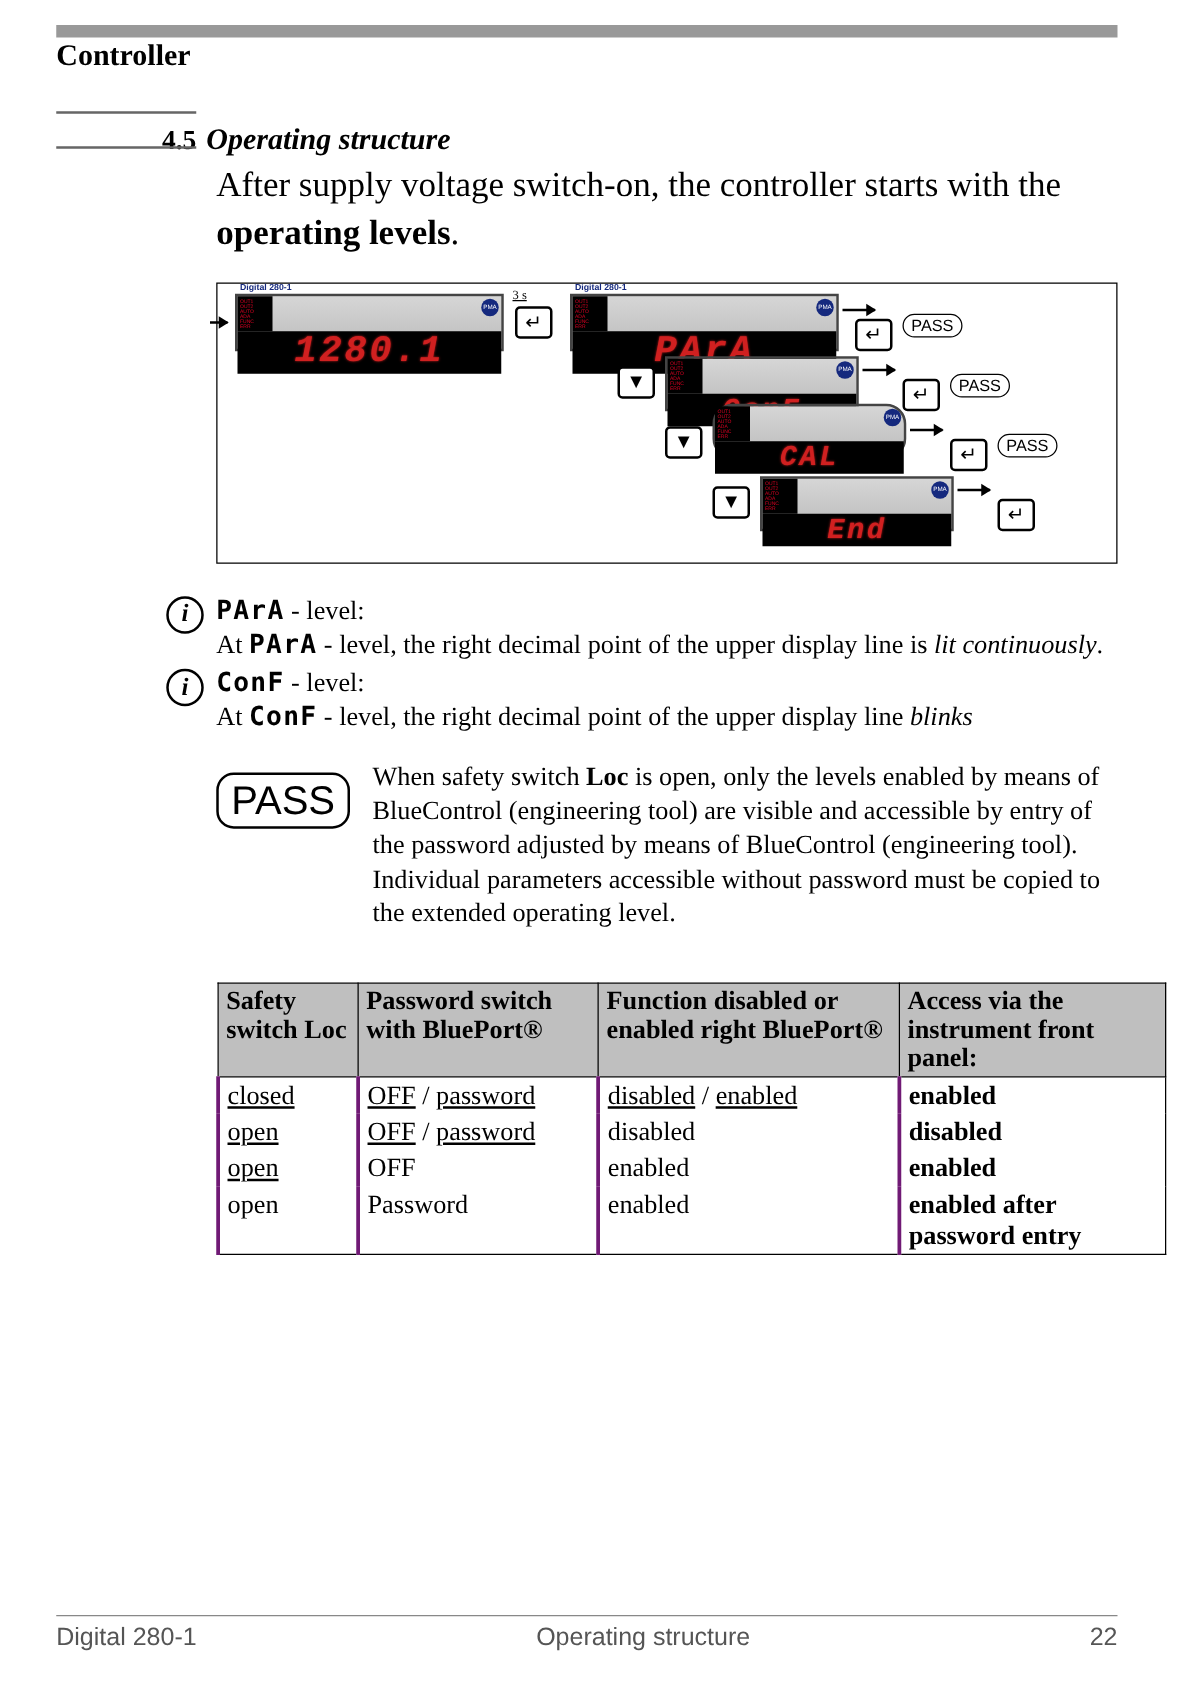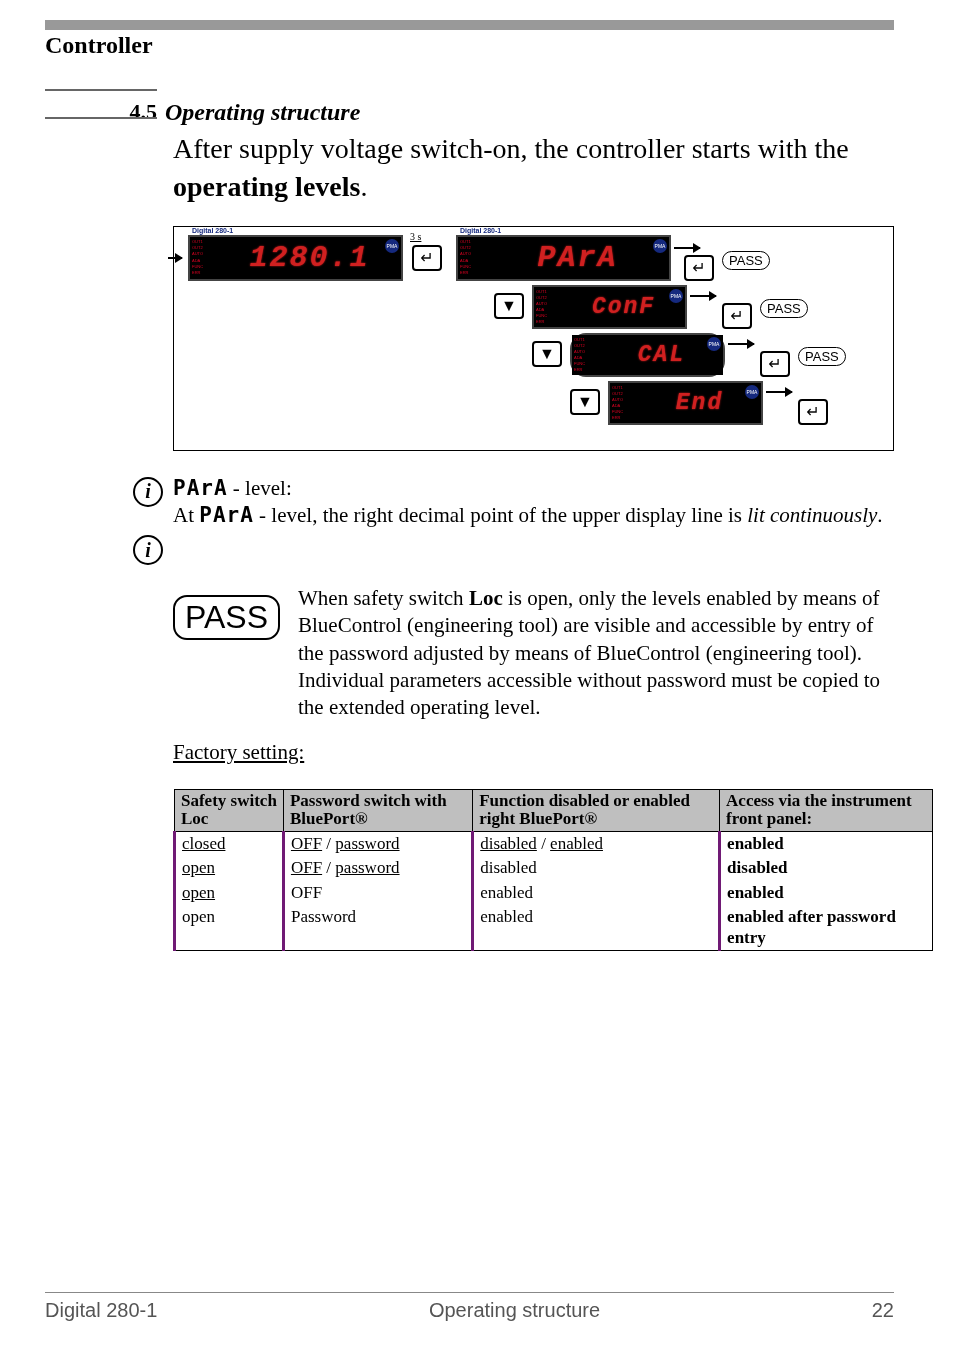--- a/index.html
+++ b/index.html
@@ -31,20 +31,21 @@
     height: 225px;
     margin-bottom: 24px;
   }
   .lcd {
     position: absolute;
     width: 215px;
     height: 46px;
     display: flex;
     border: 2px solid #444;
     background: linear-gradient(#d6d6d6, #bcbcbc);
+    flex-direction: column;
   }
   .lcd.short { width: 155px; height: 44px; }
   .lcd-left {
     width: 28px;
     background: #000;
     display: flex;
     flex-direction: column;
     justify-content: space-around;
     padding: 2px 2px;
   }
@@ -116,21 +117,21 @@
   .pass-text { font-size: 21px; line-height: 1.3; }
 
   .factory-row { margin-left: 128px; display: flex; font-size: 21px; margin-bottom: 24px; }
   .factory-label { text-decoration: underline; width: 160px; flex-shrink: 0; }
   .factory-text { line-height: 1.3; }
   .factory-text .seg { font-family: monospace; font-weight: bold; letter-spacing: 1px; }
 
   table.access {
     margin-left: 128px;
     border-collapse: collapse;
-    font-size: 17px;
+    font-size: 21px;
     width: 760px;
   }
   table.access th {
     background: #bfbfbf;
     border: 1px solid #000;
     text-align: left;
     padding: 2px 6px;
     font-weight: bold;
     vertical-align: top;
     line-height: 1.1;
@@ -233,21 +234,21 @@
   </div>
   <div class="arrow-right" style="left:516px; top:68px; width:26px;"></div>
   <div class="btn-box" style="left:548px; top:76px;">
       <span>↵</span>
     </div>
   <div class="pass-label" style="left:586px; top:72px;">PASS</div>
 
   <div class="btn-box" style="left:358px; top:114px;">
       <span>▼</span>
     </div>
-  <div class="lcd short" style="left:396px; top:106px;border-radius:16px;">
+  <div class="lcd short" style="left:396px; top:96px;border-radius:16px;">
     <span class="lcd-pma">PMA</span>
     <div class="lcd-left">
       <span>OUT1</span>
         <span>OUT2</span>
         <span>AUTO</span>
         <span>ADA</span>
         <span>FUNC</span>
         <span>ERR</span>
     </div>
     <div class="lcd-disp">CAL</div>
@@ -282,31 +283,34 @@
 <div class="info-row">
   <div class="info-icon">i</div>
   <div class="info-body">
     <span class="seg">PArA</span><span> - level:</span><br>
     <span>At </span><span class="seg">PArA</span><span> - level, the right decimal point of the upper display line is </span><span class="it">lit continuously</span><span>.</span>
   </div>
 </div>
 
 <div class="info-row">
   <div class="info-icon">i</div>
+  <div class="info-body">
+    <span class="seg">ConF</span><span> - level:</span><br>
+    <span>At </span><span class="seg">ConF</span><span> - level, the right decimal point of the upper display line </span><span class="it">blinks</span>
+  </div>
 </div>
 
 <div class="pass-block">
   <div class="pass-big">PASS</div>
   <div class="pass-text">
     <span>When safety switch </span><b>Loc</b><span> is open, only the levels enabled by means of  BlueControl (engineering tool) are visible and accessible by entry of the password adjusted by means of BlueControl (engineering tool). Individual parameters accessible without password must be copied to the extended operating level.</span>
   </div>
 </div>
 
 <div class="factory-row">
-  <div class="factory-label">Factory setting:</div>
 </div>
 
 <table class="access">
   <thead>
     <tr>
       <th>Safety switch Loc</th>
       <th>Password switch with BluePort®</th>
       <th>Function disabled or enabled right BluePort®</th>
       <th>Access via the instrument front panel:</th>
     </tr>

